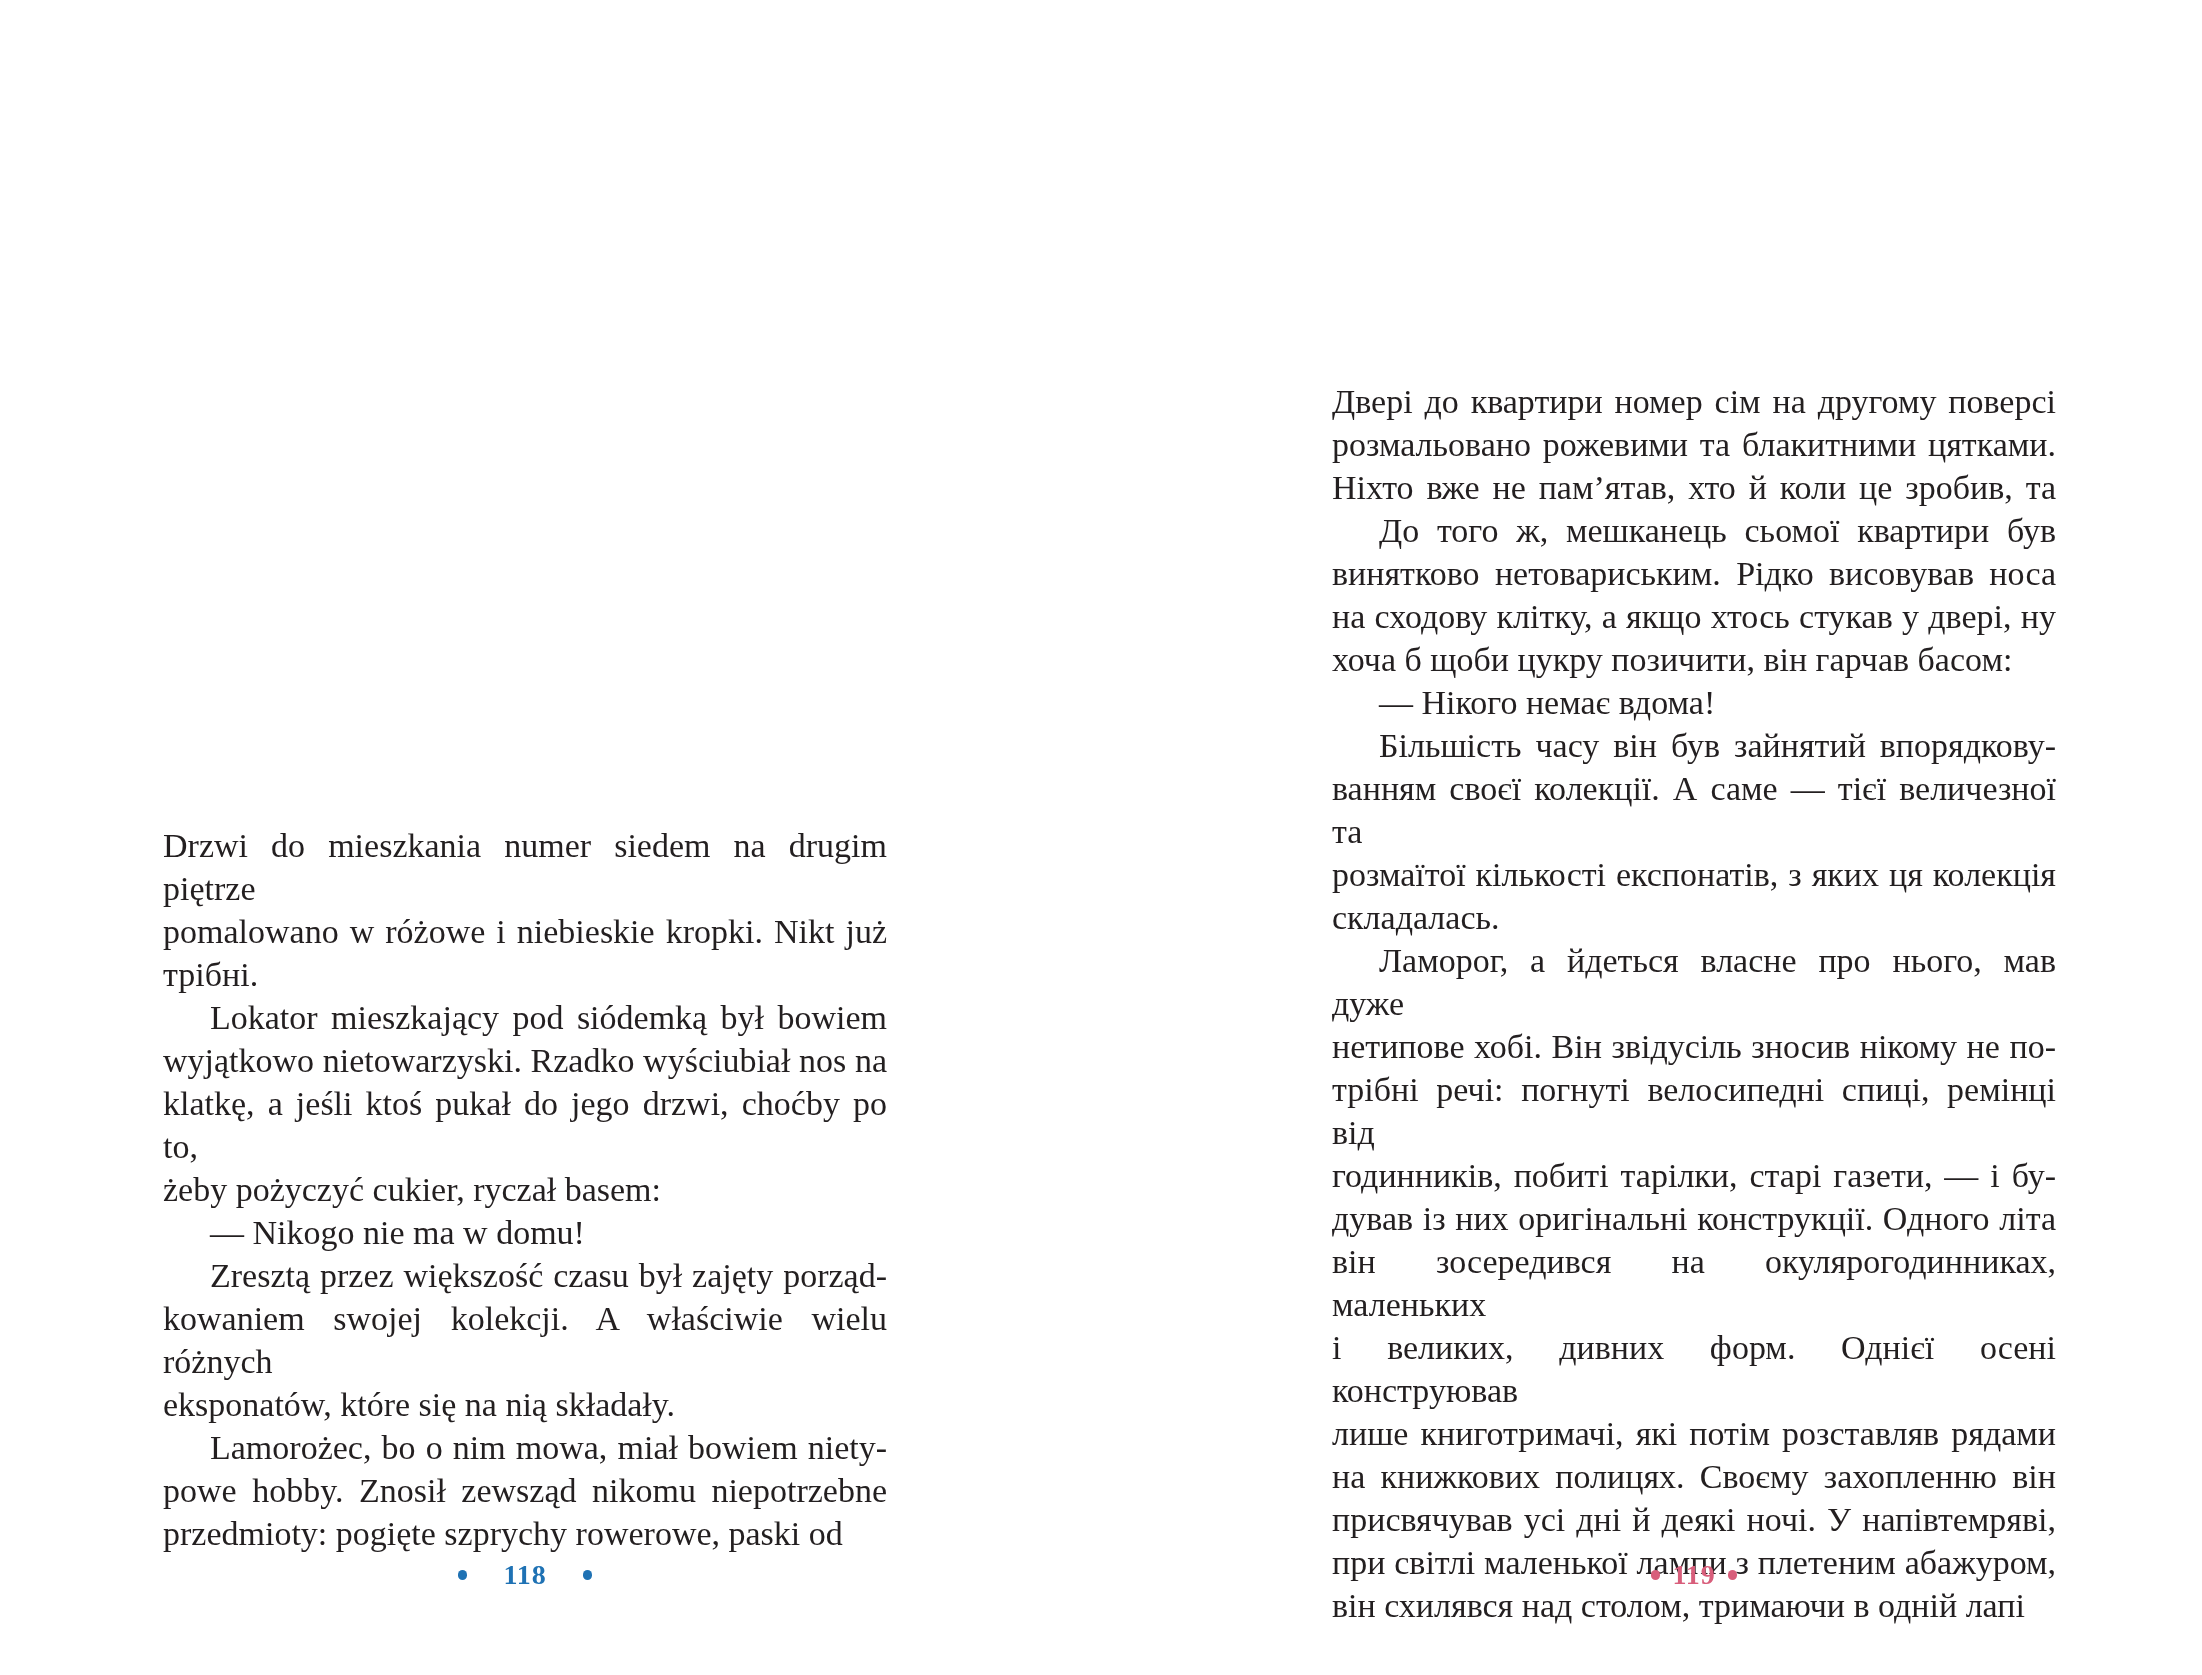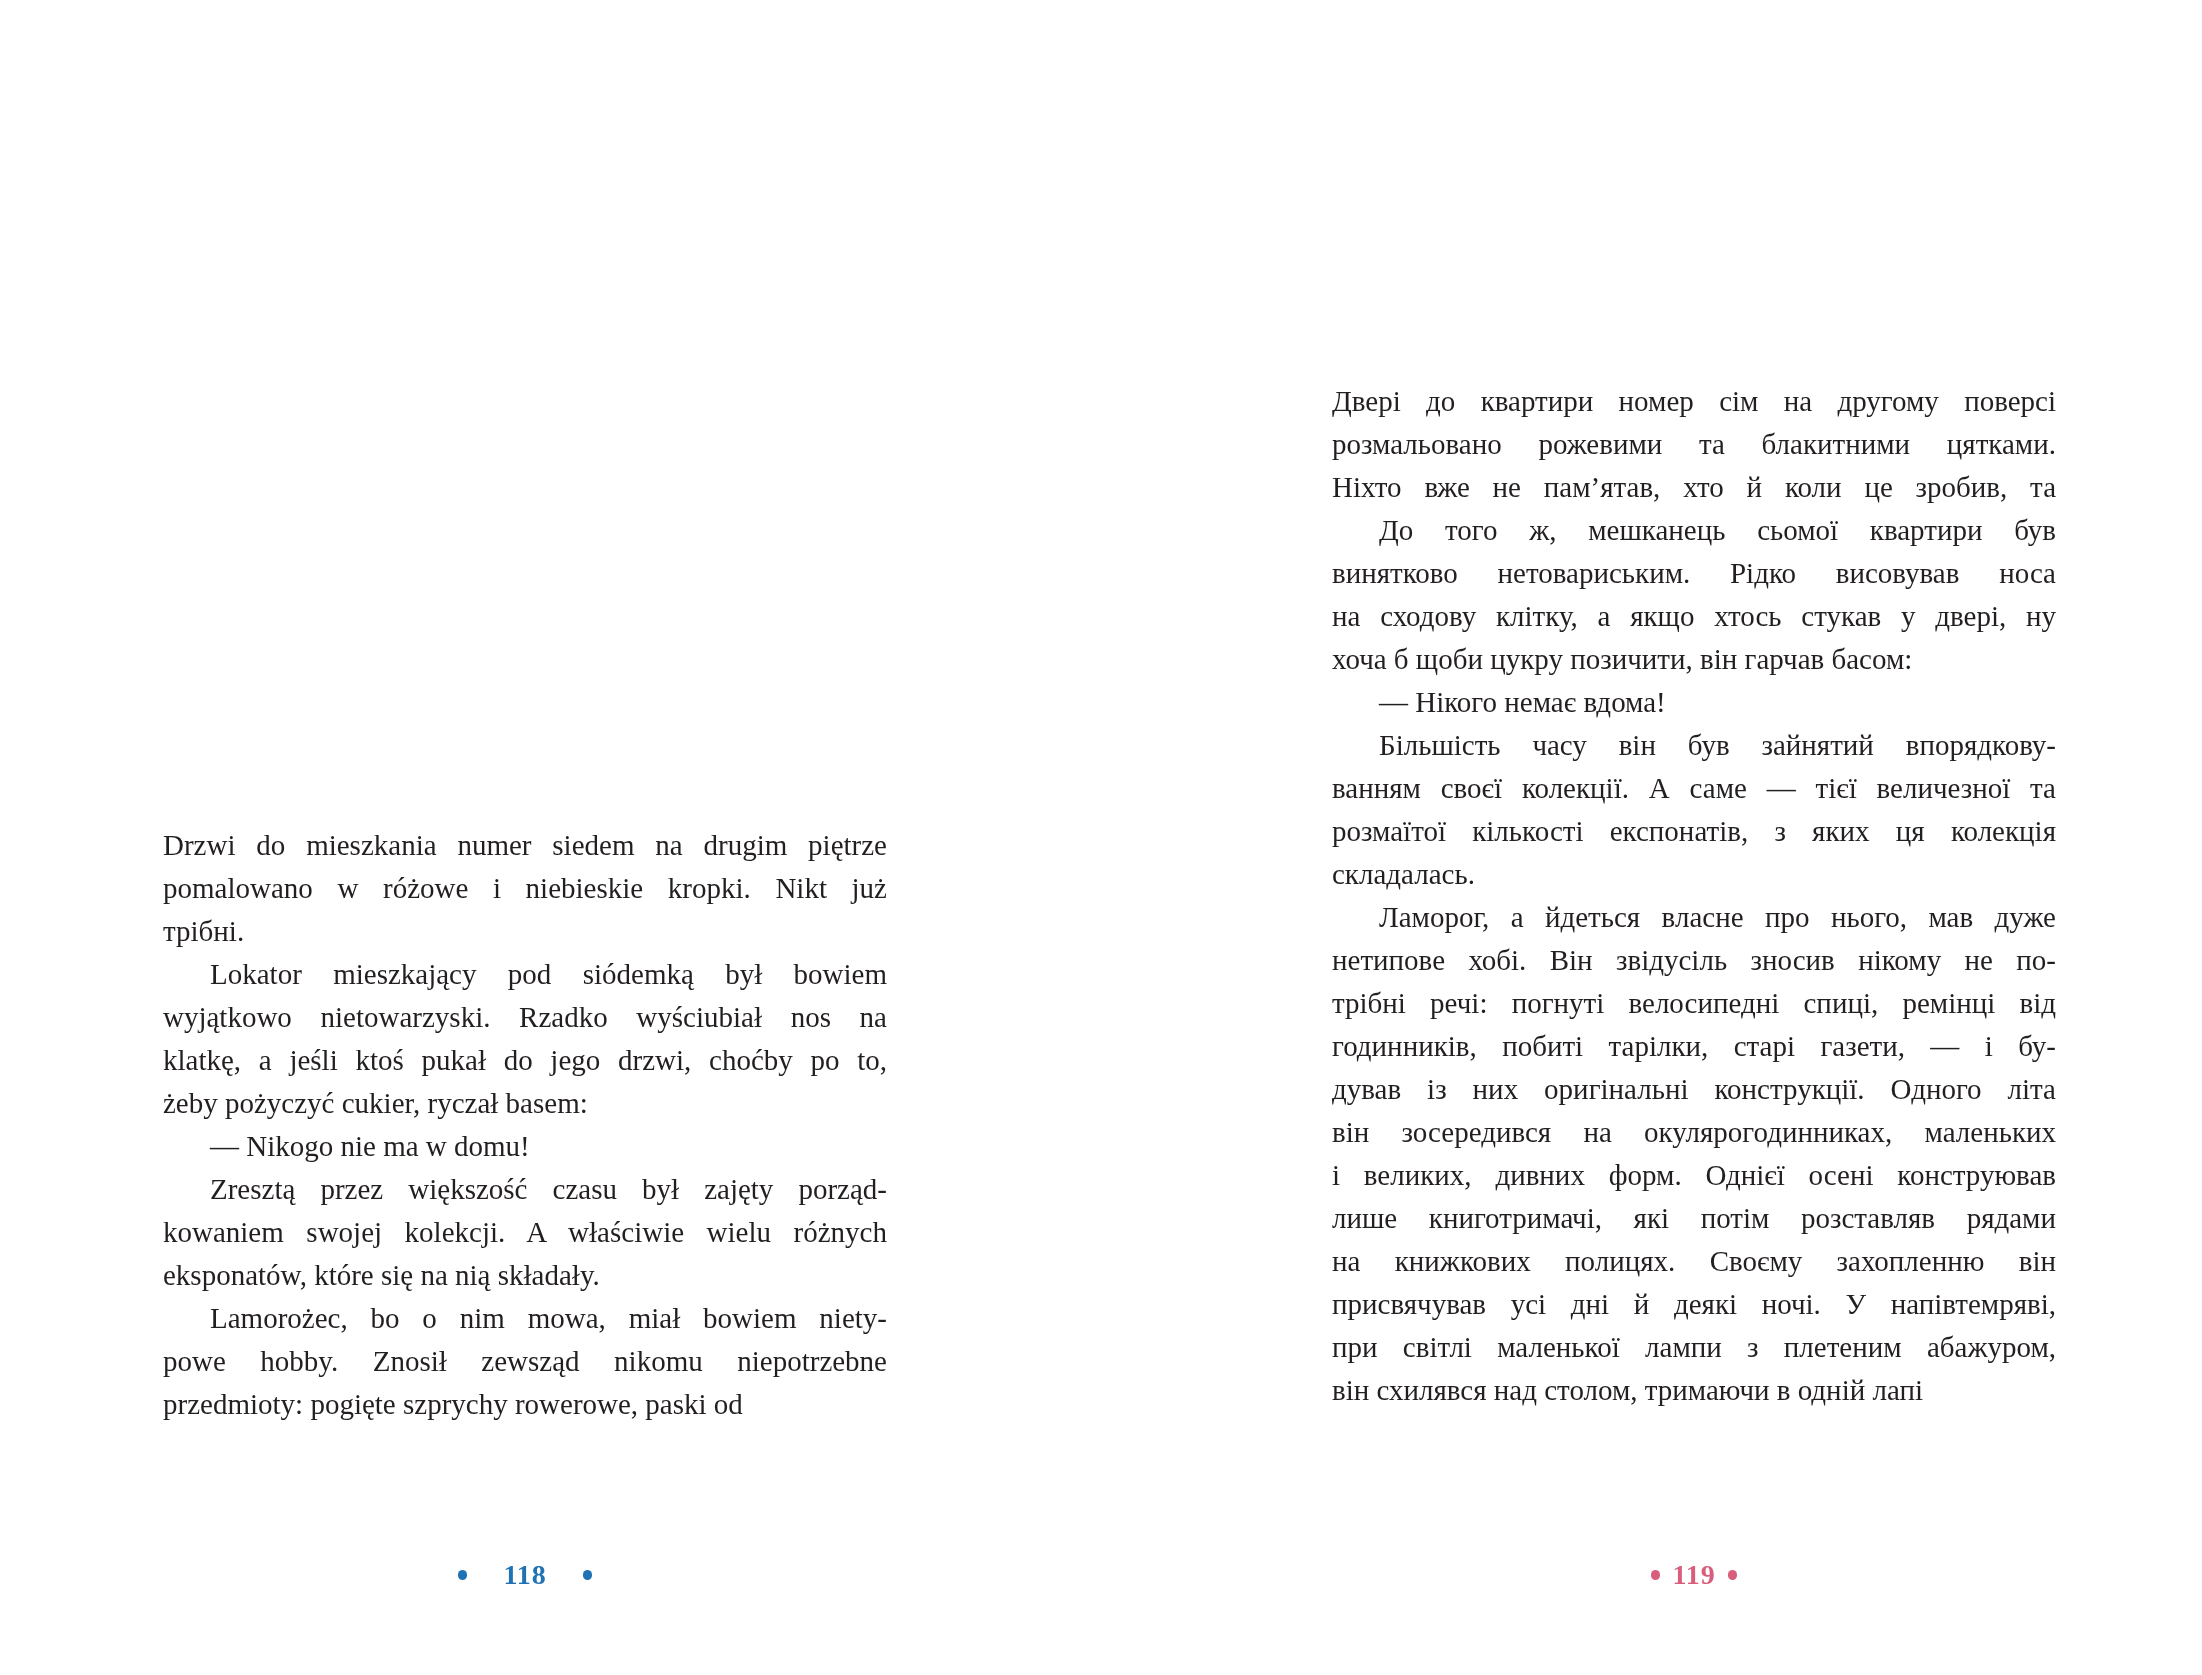--- a/index.html
+++ b/index.html
@@ -12,21 +12,21 @@
     width: 2203px;
     height: 1675px;
     background: #ffffff;
     overflow: hidden;
     font-family: "Liberation Serif", "DejaVu Serif", serif;
     color: #231f20;
   }
   .text-block {
     position: absolute;
     width: 724px;
-    font-size: 29px;
+    font-size: 34px;
     line-height: 43px;
   }
   .text-block.left-col  { left: 163px;  top: 824px; }
   .text-block.right-col { left: 1332px; top: 380px; }
   .line {
     text-align: justify;
     text-align-last: justify;
   }
   .line.para-end {
     text-align-last: left;

